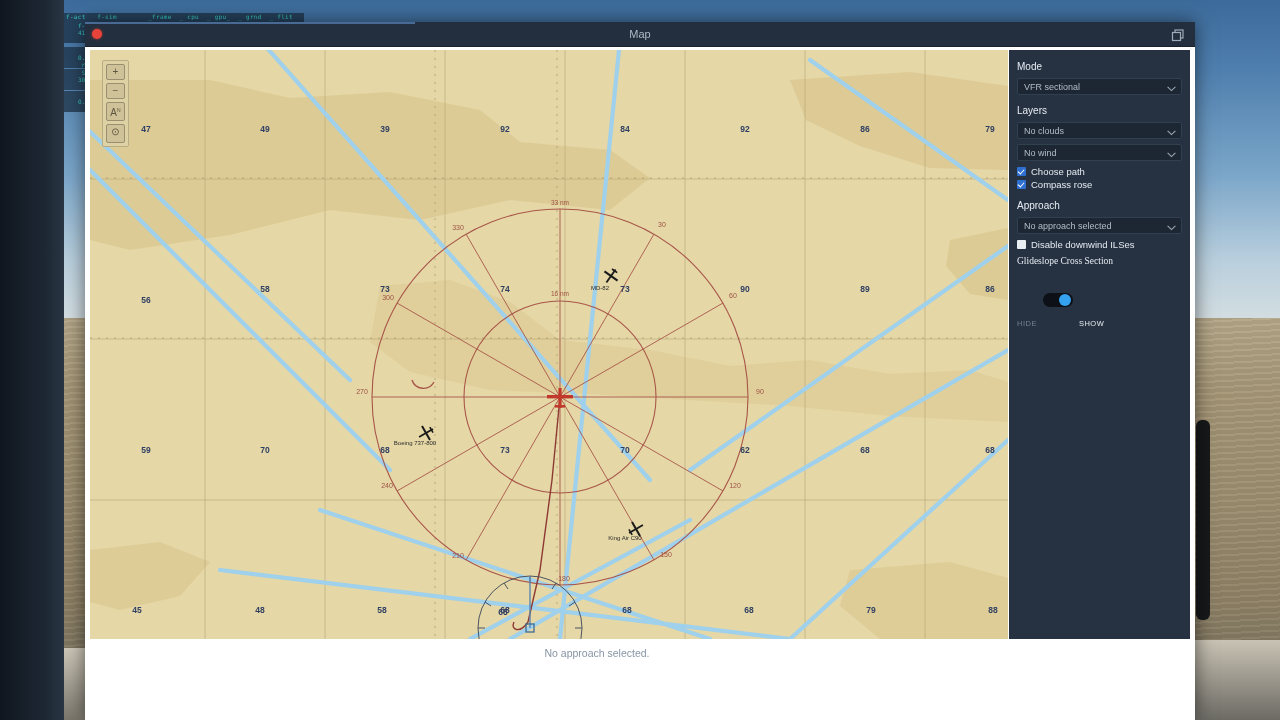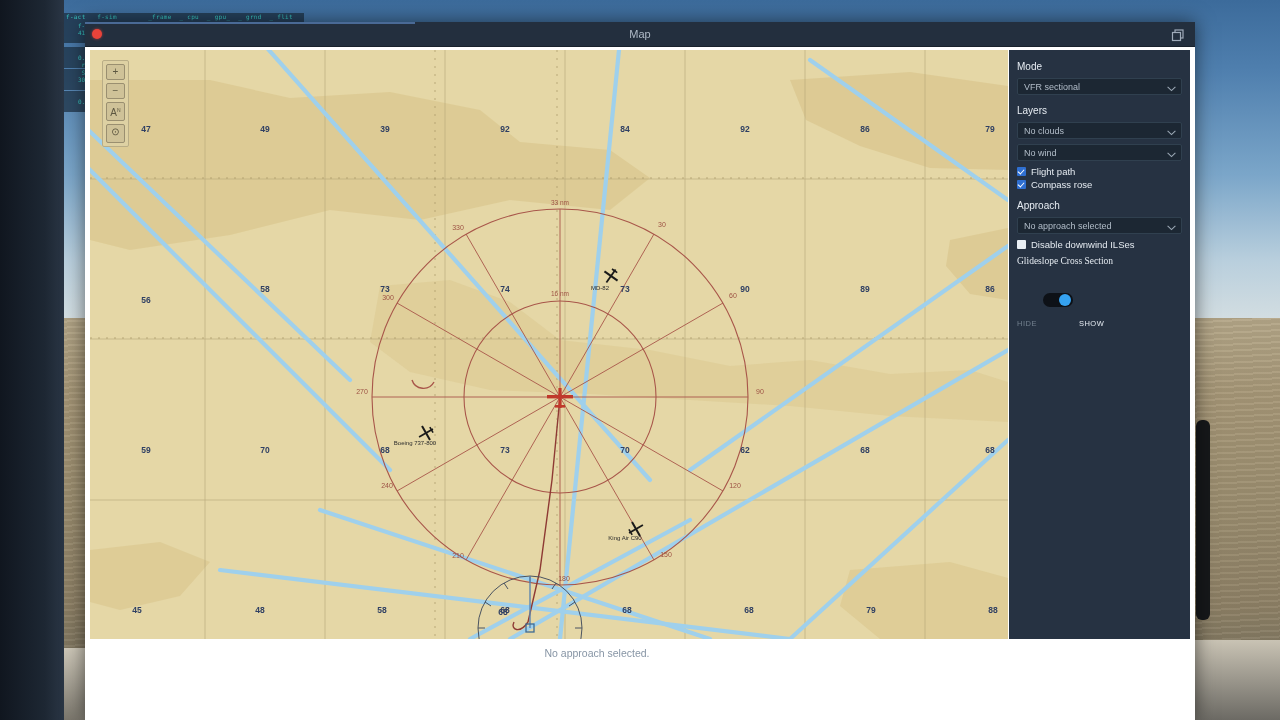--- a/index.html
+++ b/index.html
@@ -455,21 +455,21 @@
         <span class="dd-val">No wind</span>
         <span class="dd-arrow">
           <svg width="9" height="6" viewBox="0 0 9 6">
               <path d="M0.6 0.8 L4.5 4.6 L8.4 0.8" fill="none" stroke="#9aa7b4" stroke-width="1.1"></path>
             </svg>
         </span>
       </div>
 
       <div class="chk-row">
         <span class="chk on"></span>
-        <span class="chk-lbl">Flight path</span>
+        <span class="chk-lbl">Choose path</span>
       </div>
       <div class="chk-row">
         <span class="chk on"></span>
         <span class="chk-lbl">Compass rose</span>
       </div>
 
       <div class="sec-title">Approach</div>
       <div class="dropdown">
         <span class="dd-val">No approach selected</span>
         <span class="dd-arrow">

